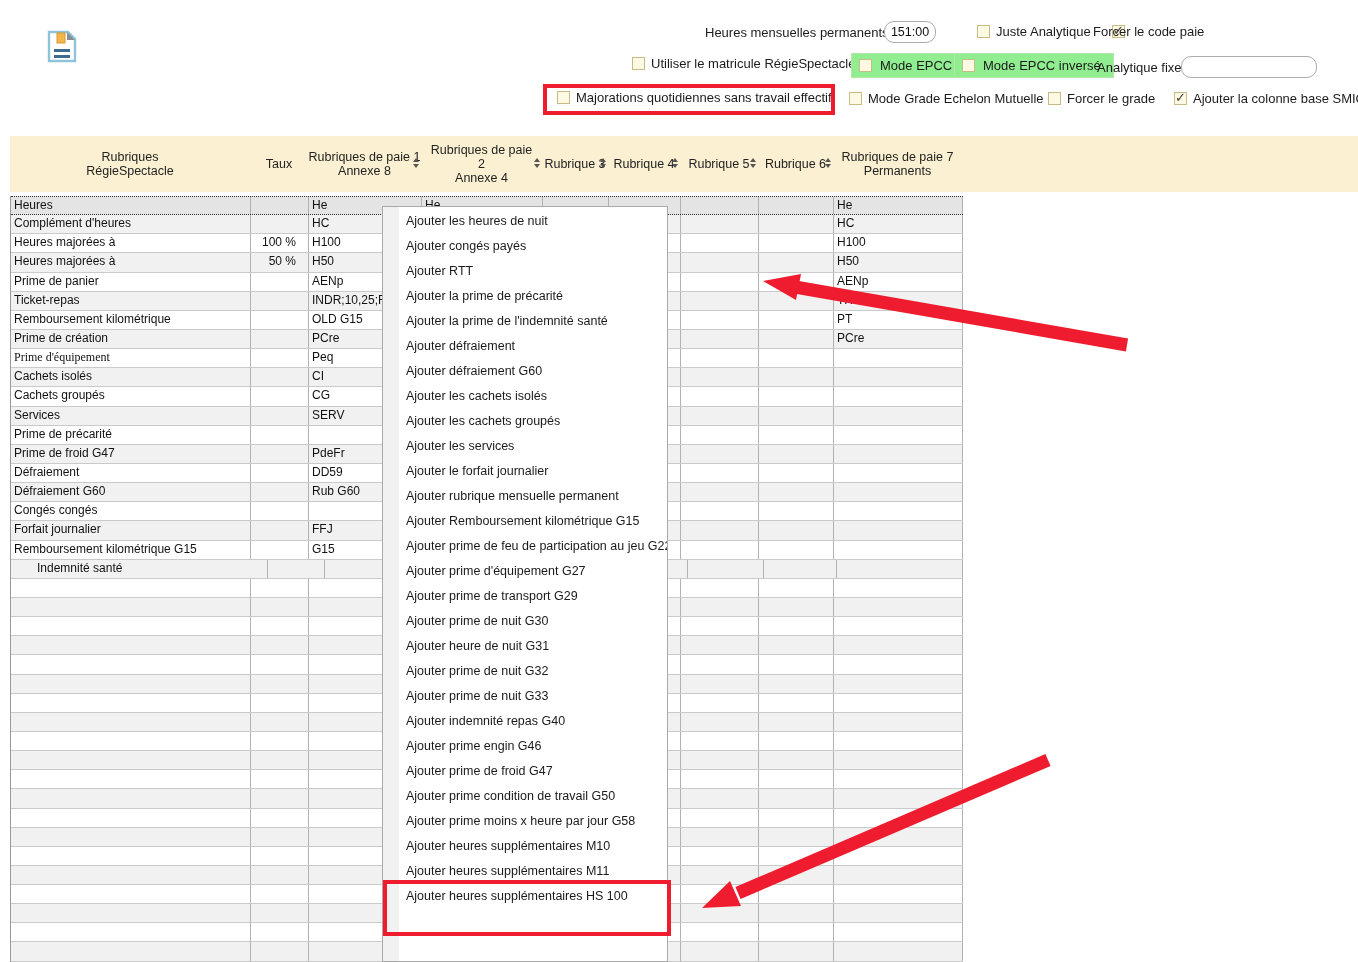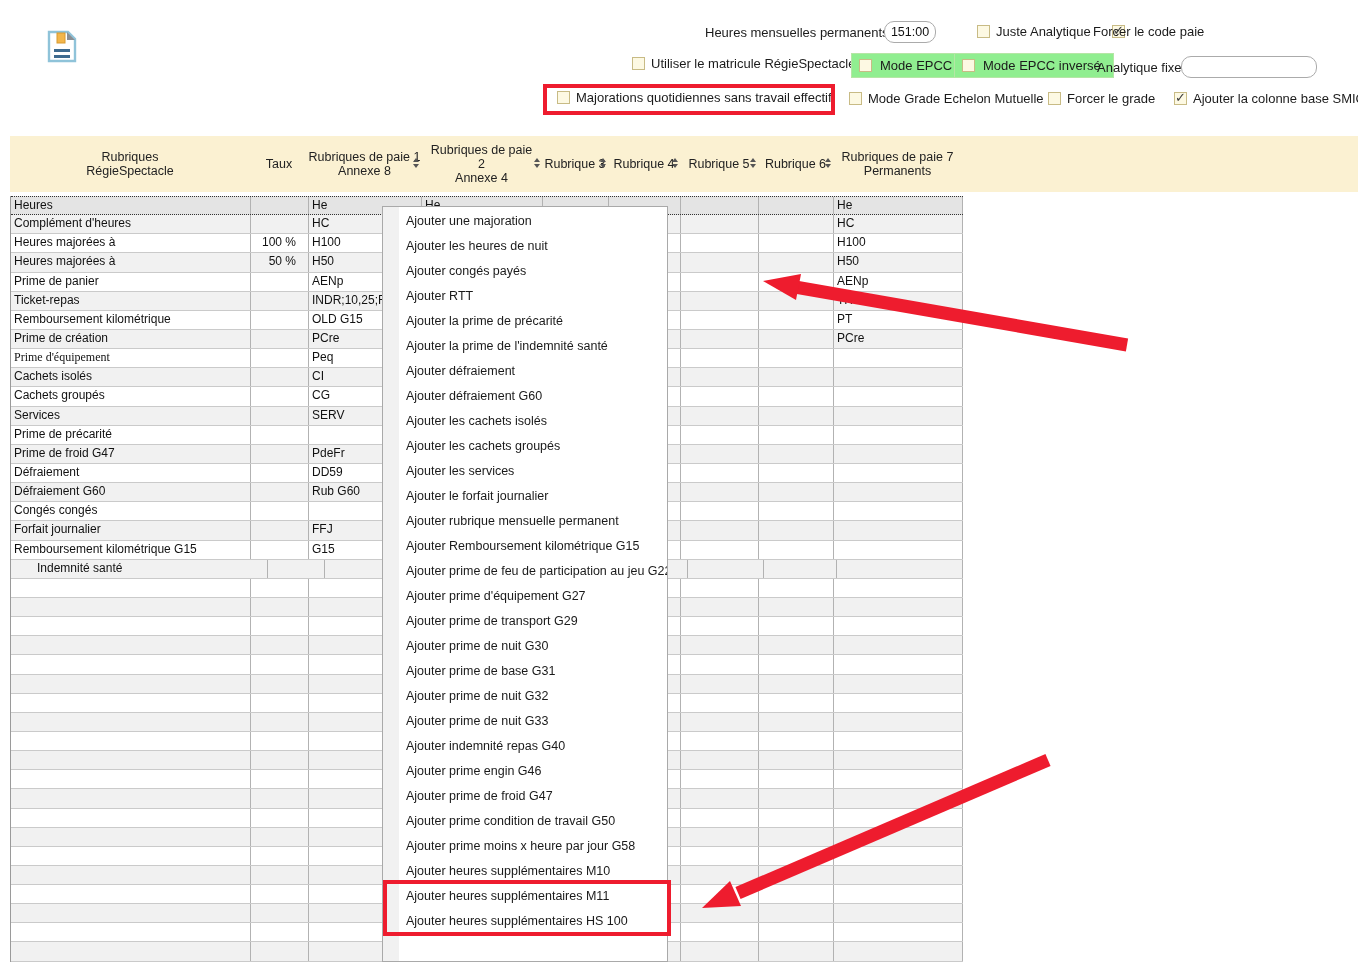--- a/index.html
+++ b/index.html
@@ -584,39 +584,38 @@
       <div class="td c5" style="width: 72px;"></div>
       <div class="td c6" style="width: 78px;"></div>
       <div class="td c7" style="width: 75px;"></div>
       <div class="td c8" style="width: 129px;"></div>
     </div>
   </div>
 
 <div id="menu">
   <div class="gutter"></div>
   <div id="menu-items">
-      <div class="mi">Ajouter une majoration</div>
       <div class="mi">Ajouter les heures de nuit</div>
       <div class="mi">Ajouter congés payés</div>
       <div class="mi">Ajouter RTT</div>
       <div class="mi">Ajouter la prime de précarité</div>
       <div class="mi">Ajouter la prime de l'indemnité santé</div>
       <div class="mi">Ajouter défraiement</div>
       <div class="mi">Ajouter défraiement G60</div>
       <div class="mi">Ajouter les cachets isolés</div>
       <div class="mi">Ajouter les cachets groupés</div>
       <div class="mi">Ajouter les services</div>
       <div class="mi">Ajouter le forfait journalier</div>
       <div class="mi">Ajouter rubrique mensuelle permanent</div>
       <div class="mi">Ajouter Remboursement kilométrique G15</div>
       <div class="mi">Ajouter prime de feu de participation au jeu G22</div>
       <div class="mi">Ajouter prime d'équipement G27</div>
       <div class="mi">Ajouter prime de transport G29</div>
       <div class="mi">Ajouter prime de nuit G30</div>
-      <div class="mi">Ajouter prime de base G31</div>
+      <div class="mi">Ajouter heure de nuit G31</div>
       <div class="mi">Ajouter prime de nuit G32</div>
       <div class="mi">Ajouter prime de nuit G33</div>
       <div class="mi">Ajouter indemnité repas G40</div>
       <div class="mi">Ajouter prime engin G46</div>
       <div class="mi">Ajouter prime de froid G47</div>
       <div class="mi">Ajouter prime condition de travail G50</div>
       <div class="mi">Ajouter prime moins x heure par jour G58</div>
       <div class="mi">Ajouter heures supplémentaires M10</div>
       <div class="mi">Ajouter heures supplémentaires M11</div>
       <div class="mi">Ajouter heures supplémentaires HS 100</div>

